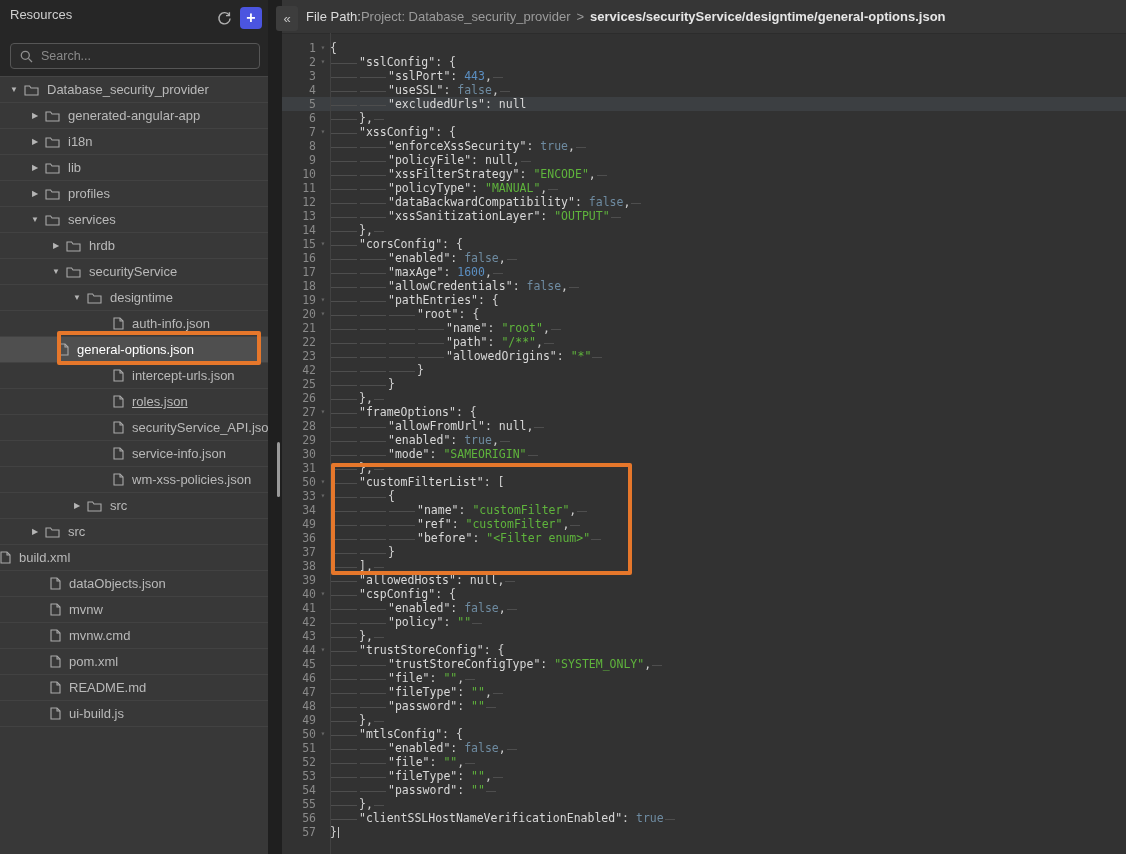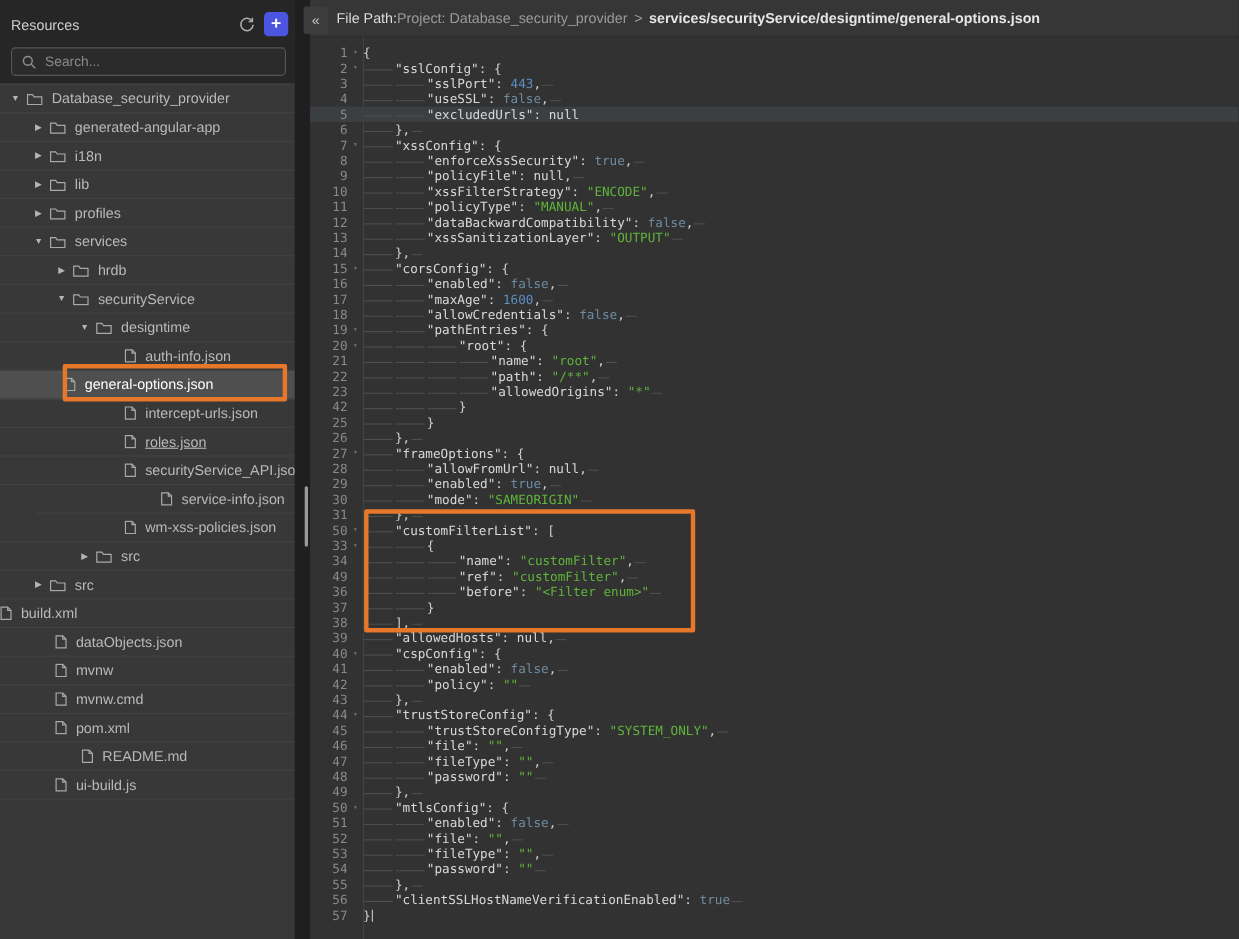--- a/index.html
+++ b/index.html
@@ -4,21 +4,21 @@
 <style>
   html,body{margin:0;padding:0;}
   body{
     width:1126px;height:854px;position:relative;overflow:hidden;
     background:#323232;font-family:"Liberation Sans",sans-serif;
     -webkit-font-smoothing:antialiased;
   }
   
   #sidebar{position:absolute;left:0;top:0;width:268px;height:854px;background:#383838;}
   .sb-header{height:76px;background:#262626;box-sizing:border-box;padding:7px 6px 0 10px;}
-  .sb-title-row{display:flex;align-items:center;height:30px;}
+  .sb-title-row{display:flex;align-items:flex-start;height:30px;}
   .sb-title{flex:1;color:#cfcfcf;font-size:13px;}
   .icon-btn{width:22px;height:22px;display:flex;align-items:center;justify-content:center;
     border-radius:4px;flex:none;cursor:pointer;}
   .refresh-btn{margin-right:5px;}
   .add-btn{background:#4B55E0;color:#ffffff;font-size:16px;font-weight:bold;line-height:1;}
   .search-wrap{position:relative;margin:6px 2px 0 0;}
   .search-wrap svg{position:absolute;left:10px;top:7px;}
   #search-input{width:100%;box-sizing:border-box;height:26px;background:#2b2b2b;
     border:1px solid #565656;border-radius:4px;color:#bdbdbd;font-size:12.5px;
     padding:0 8px 0 30px;outline:none;font-family:"Liberation Sans",sans-serif;}
@@ -223,21 +223,21 @@
       </div>
       <div class="trow file" style="padding-left: 113px;">
         <span class="ticon">
           <svg width="11" height="13" viewBox="0 0 11 13">
             <path d="M1 1 h6 l3 3 v8 H1 Z" fill="none" stroke="#a9a9a9" stroke-width="1.1"></path>
             <path d="M7 1 v3 h3" fill="none" stroke="#a9a9a9" stroke-width="1.1"></path>
           </svg>
         </span>
         <span class="tlabel">securityService_API.json</span>
       </div>
-      <div class="trow file" style="padding-left: 113px; margin-left: 33px;">
+      <div class="trow file" style="padding-left: 113px;">
         <span class="ticon">
           <svg width="11" height="13" viewBox="0 0 11 13">
             <path d="M1 1 h6 l3 3 v8 H1 Z" fill="none" stroke="#a9a9a9" stroke-width="1.1"></path>
             <path d="M7 1 v3 h3" fill="none" stroke="#a9a9a9" stroke-width="1.1"></path>
           </svg>
         </span>
         <span class="tlabel">service-info.json</span>
       </div>
       <div class="trow file" style="padding-left: 113px;">
         <span class="ticon">
@@ -304,21 +304,21 @@
       </div>
       <div class="trow file" style="padding-left: 50px;">
         <span class="ticon">
           <svg width="11" height="13" viewBox="0 0 11 13">
             <path d="M1 1 h6 l3 3 v8 H1 Z" fill="none" stroke="#a9a9a9" stroke-width="1.1"></path>
             <path d="M7 1 v3 h3" fill="none" stroke="#a9a9a9" stroke-width="1.1"></path>
           </svg>
         </span>
         <span class="tlabel">pom.xml</span>
       </div>
-      <div class="trow file" style="padding-left: 74px;">
+      <div class="trow file" style="padding-left: 50px;">
         <span class="ticon">
           <svg width="11" height="13" viewBox="0 0 11 13">
             <path d="M1 1 h6 l3 3 v8 H1 Z" fill="none" stroke="#a9a9a9" stroke-width="1.1"></path>
             <path d="M7 1 v3 h3" fill="none" stroke="#a9a9a9" stroke-width="1.1"></path>
           </svg>
         </span>
         <span class="tlabel">README.md</span>
       </div>
       <div class="trow file" style="padding-left: 50px;">
         <span class="ticon">

